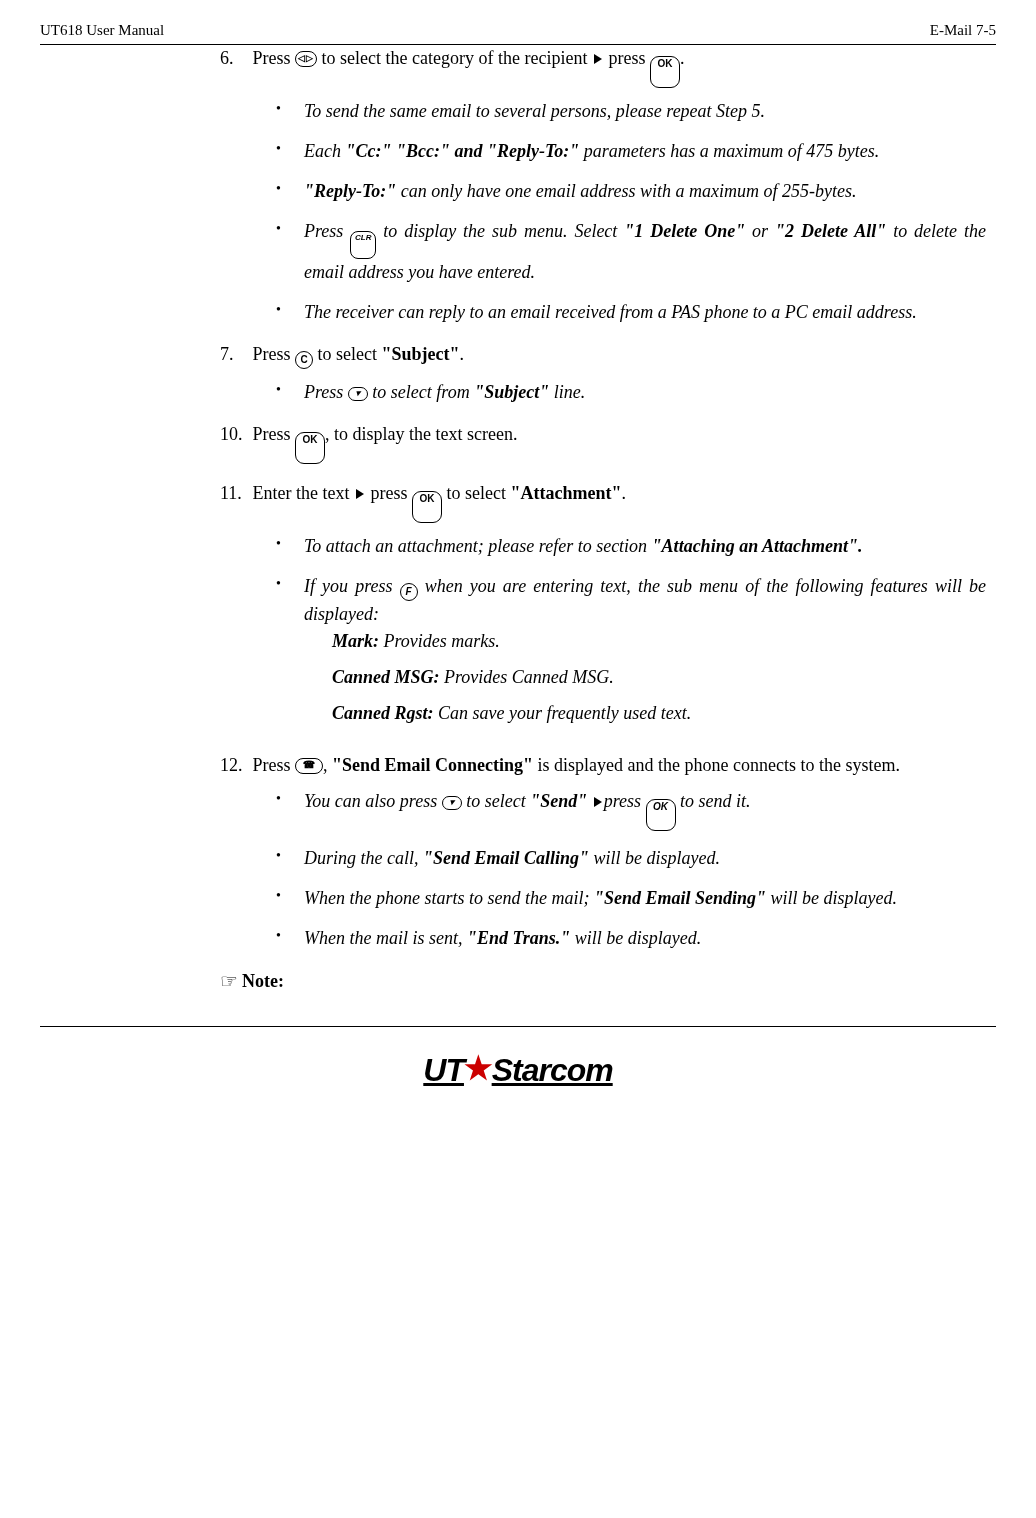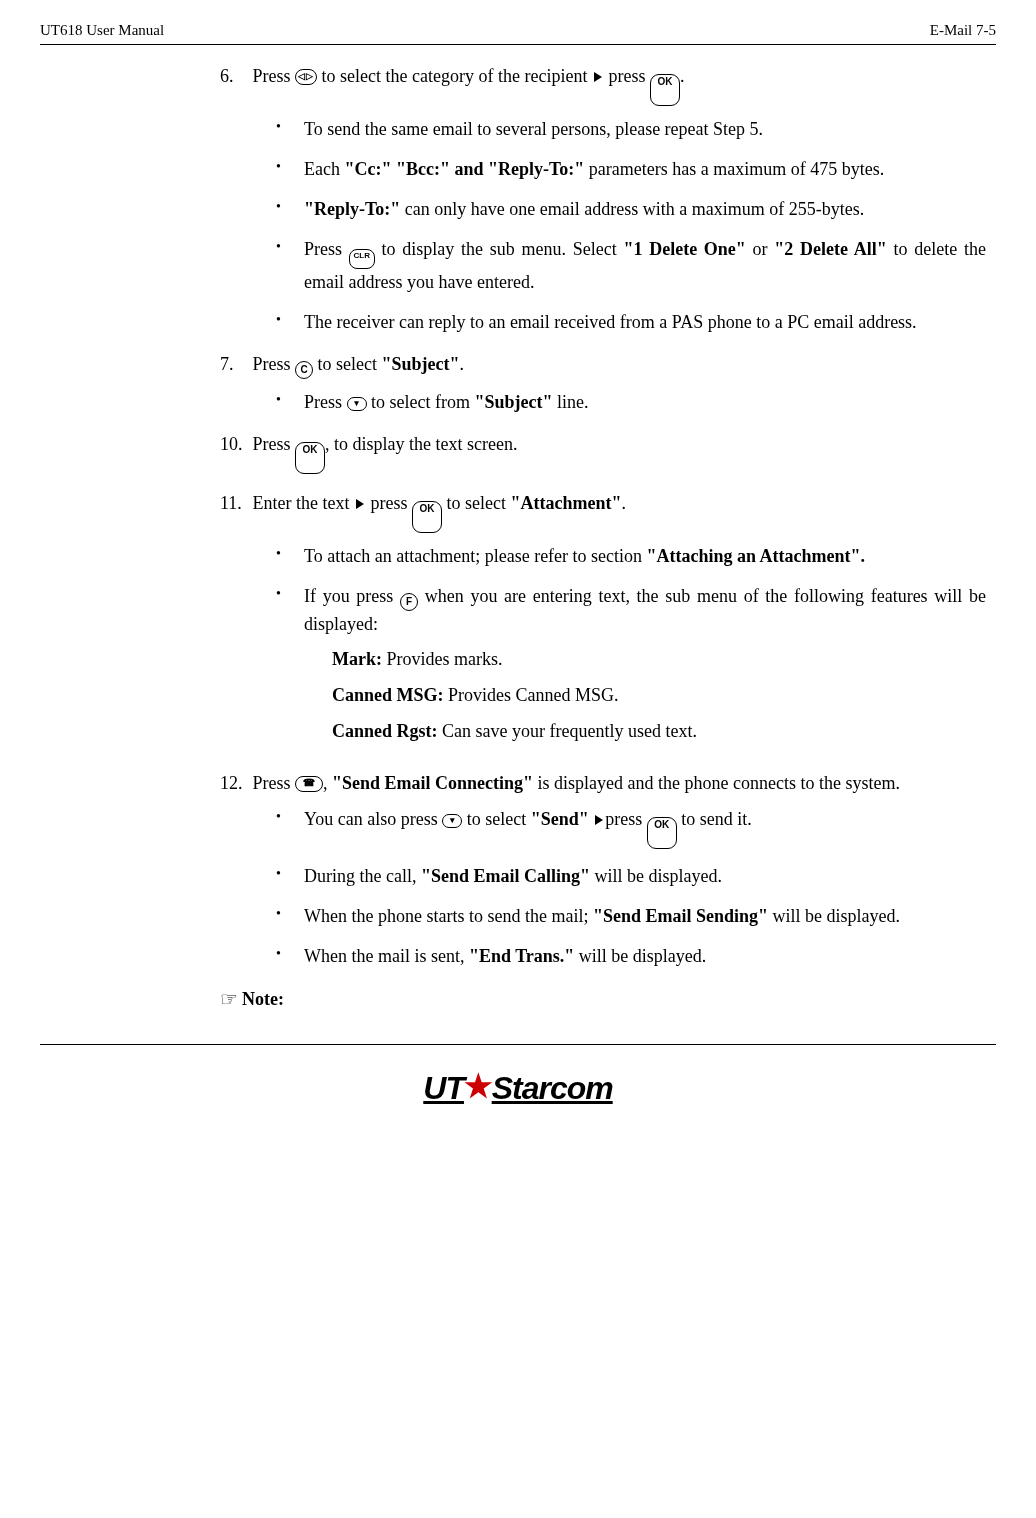--- a/index.html
+++ b/index.html
@@ -12,21 +12,20 @@
     width: 1036px;
     margin: 0 auto;
     padding: 20px 40px 30px 40px;
   }
   .header {
     display: flex;
     justify-content: space-between;
     font-size: 15px;
     padding-bottom: 2px;
     border-bottom: 1px solid #000;
-    margin-bottom: 18px;
   }
   .content {
     padding-left: 180px;
     padding-right: 10px;
   }
   .step {
     margin-bottom: 16px;
     text-align: justify;
   }
   .step-num {
@@ -40,27 +39,26 @@
   .bullet {
     display: flex;
     margin-bottom: 14px;
     text-align: justify;
   }
   .bullet-mark {
     flex: 0 0 28px;
     font-size: 14px;
     line-height: 1.6;
   }
-  .bullet-text { flex: 1; }
+  .bullet-text { flex: 1; font-style: italic; }
   .subfeatures {
     margin-left: 28px;
   }
   .subfeature {
     margin-bottom: 10px;
-    margin-top: 8px;
   }
   .note {
     margin-top: 6px;
     font-size: 18px;
   }
   .footer-line {
     border-top: 1px solid #000;
     margin-top: 30px;
   }
   .logo-wrap {
@@ -103,21 +101,21 @@
   .icon-dir::before {
     content: "◁▷";
     position: absolute; left: 0; right: 0; top: 2px;
     font-size: 9px; letter-spacing: 1px;
   }
   .icon-ok {
     width: 30px; height: 32px; border-radius: 9px;
     padding-top: 2px;
   }
   .icon-clr {
-    width: 26px; height: 20px; border-radius: 8px;
+    width: 26px; height: 28px; border-radius: 8px;
     padding-top: 2px; font-size: 8px;
   }
   .icon-c {
     width: 18px; height: 18px; border-radius: 50%;
     padding-top: 3px;
   }
   .icon-down {
     width: 20px; height: 14px; border-radius: 8px;
     position: relative;
   }

